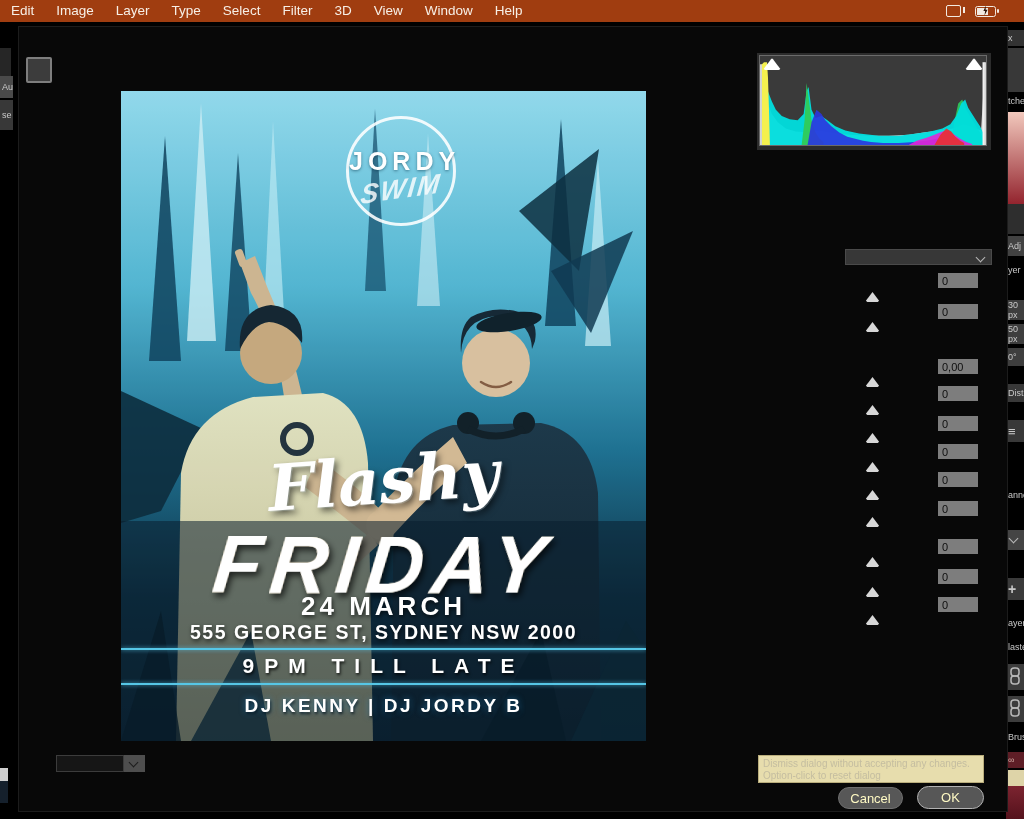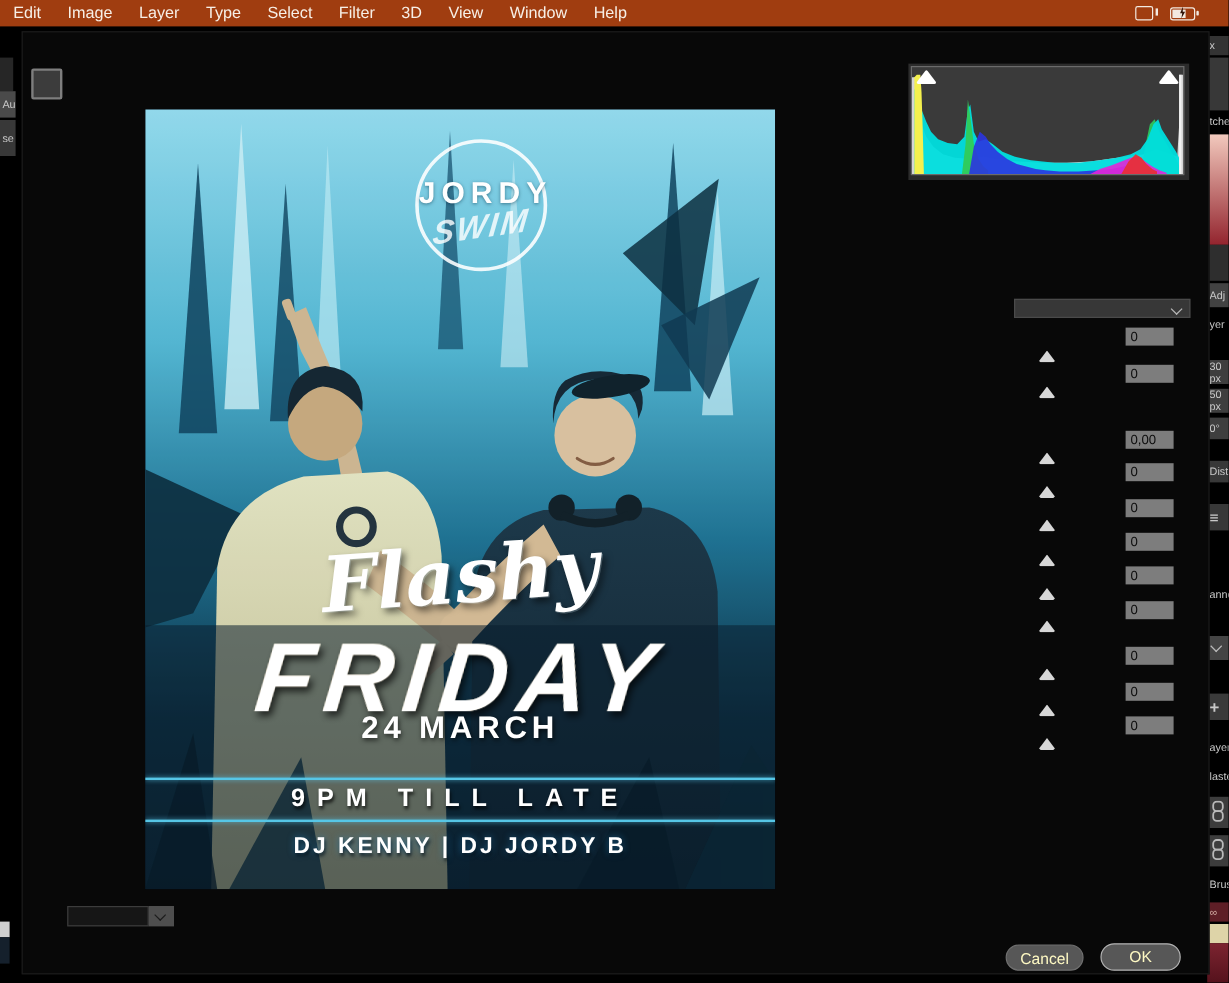--- a/index.html
+++ b/index.html
@@ -220,20 +220,21 @@
         <rect width="525" height="650" fill="#35b0cc" opacity=".08"></rect>
       </svg>
 
       <div class="logo">
         <div class="l1">JORDY</div>
         <div class="l2">SWIM</div>
       </div>
       <div class="txt t-flashy">Flashy</div>
       <div class="txt t-friday">FRIDAY</div>
       <div class="txt t-date">24 MARCH</div>
+      <div class="txt t-addr">555 GEORGE ST, SYDNEY NSW 2000</div>
       <div class="divider" style="top:557px;"></div>
       <div class="txt t-time">9PM TILL LATE</div>
       <div class="divider" style="top:592px;"></div>
       <div class="txt t-djs">DJ KENNY | DJ JORDY B</div>
     </div>
 
     <div class="histo">
       <div class="plot">
         <svg width="226" height="89" viewBox="0 0 228 86" preserveAspectRatio="none">
           <path d="M0,86 L0,8 L3,8 L5,30 L8,46 L12,56 L18,64 L26,70 L36,73 L50,74 L60,72 L70,74 L90,76 L110,77 L130,77 L150,76 L165,74 L180,72 L195,70 L205,66 L212,68 L218,70 L223,72 L225,40 L226,6 L228,6 L228,86 Z" fill="#d4d4d4"></path>
@@ -283,16 +284,20 @@
     <input class="cr-field" style="top: 570px;" value="0">
     <div class="thumb" style="top:588px;"></div>
 
     <div class="zoom-field">
       <span style="color:#ccc;font-size:10px;padding-left:4px;"></span>
     </div>
     <div class="zoom-btn">
       <div class="chev" style="left:6px;top:4px;border-color:#1c1c1c;"></div>
     </div>
 
+    <div class="tooltip">
+      <div>Dismiss dialog without accepting any changes.</div>
+      <div>Option-click to reset dialog</div>
+    </div>
     <div class="btn cancel">Cancel</div>
     <div class="btn ok">OK</div>
   </div>
 </div>
 
 </body></html>

